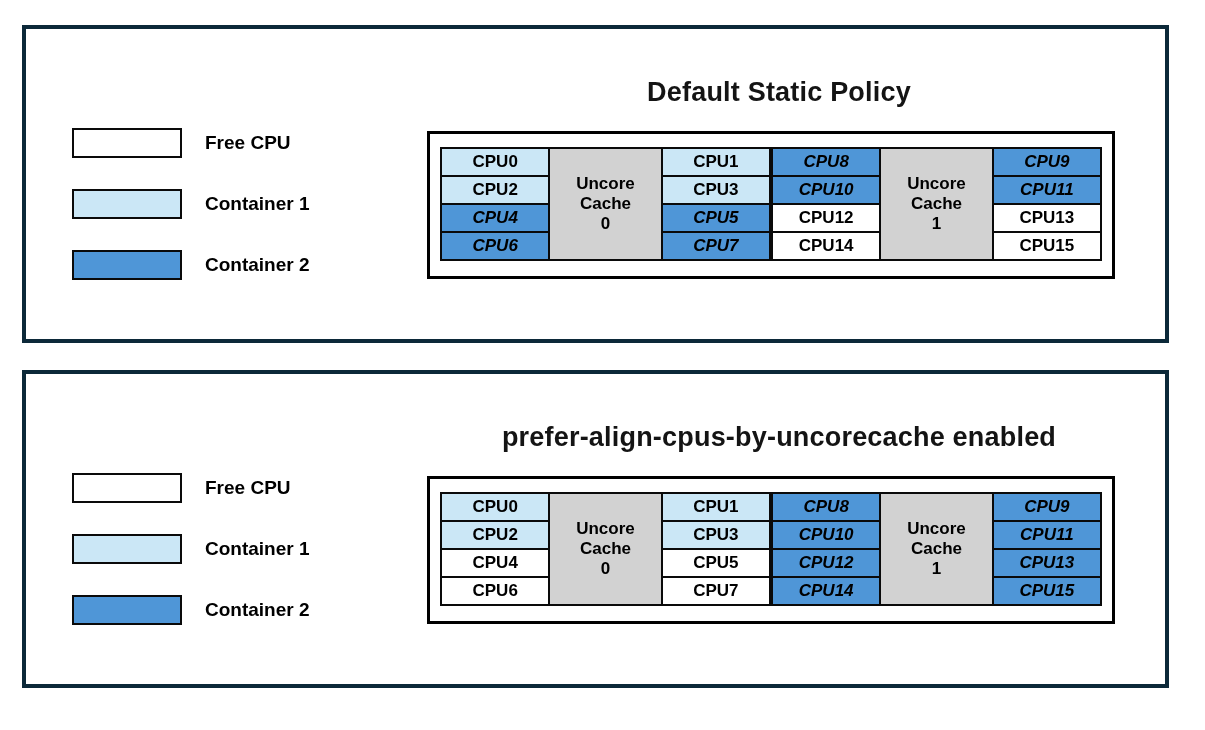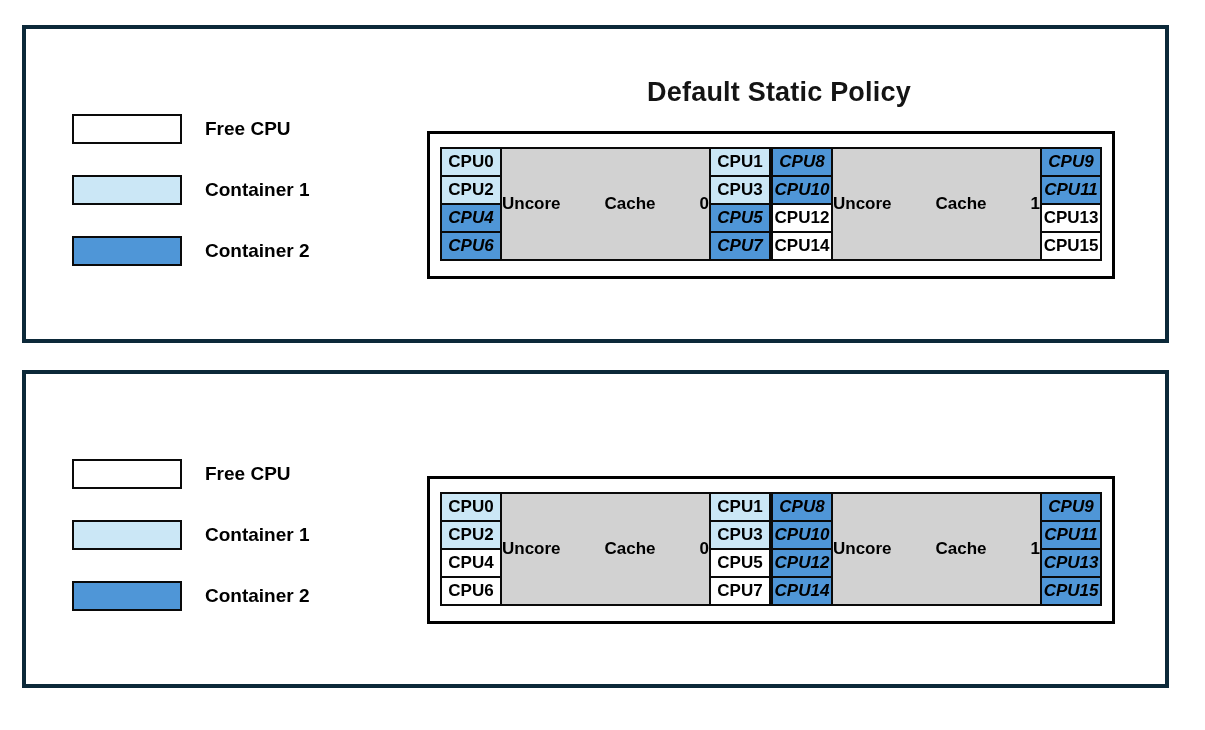--- a/index.html
+++ b/index.html
@@ -14,21 +14,21 @@
     background:#ffffff; box-sizing:border-box;
   }
   #panel-0 { top:25px; }
   #panel-1 { top:370px; }
   .title {
     position:absolute; left:375px; width:740px; top:40px; margin:8px;
     text-align:center; font-size:27px; font-weight:bold; color:#141414;
     letter-spacing:0.2px; white-space:nowrap;
   }
   .legend {
-    position:absolute; left:46px; top:85px;
+    position:absolute; left:46px; top:99px;
     display:flex; flex-direction:column; gap:31px;
   }
   .legend-item { display:flex; align-items:center; height:30px; }
   .swatch {
     width:110px; height:30px; box-sizing:border-box;
     border:2px solid var(--c-cell_border, #1a1a1a);
   }
   .legend-label { margin-left:23px; font-size:19px; font-weight:bold; color:#000; white-space:nowrap; }
   .diagram {
     position:absolute; left:401px; top:102px; width:688px; height:148px;
@@ -39,24 +39,23 @@
   .gcol { flex:1; display:flex; flex-direction:column; z-index:1; }
   .cpu {
     height:30px; box-sizing:border-box; border:2px solid var(--c-cell_border, #000);
     display:flex; align-items:center; justify-content:center;
     font-size:17px; font-weight:bold; color:#000;
   }
   .gcol .cpu + .cpu { margin-top:-2px; }
   .cache {
     flex:1; box-sizing:border-box; border:2px solid var(--c-cell_border, #000);
     margin:0 -2px; background:var(--c-cache, #d2d2d2);
-    display:flex; flex-direction:row; align-items:center; justify-content:center;
+    display:flex; flex-direction:column; align-items:center; justify-content:center;
     font-size:17px; font-weight:bold; color:#000; line-height:20px; z-index:0;
     text-align:right;
-    gap:44px;
   }
   .state-free { background:var(--c-free, #ffffff); }
   .state-c1   { background:var(--c-container1, #cbe7f6); }
   .state-c2   { background:var(--c-container2, #4f96d7);font-style:italic; }
 </style>
 </head>
 <body>
 
 <section class="panel" id="panel-0">
   <h2 class="title">Default Static Policy</h2>
@@ -113,20 +112,21 @@
         <div class="cpu state-c2">CPU9</div>
         <div class="cpu state-c2">CPU11</div>
         <div class="cpu state-free">CPU13</div>
         <div class="cpu state-free">CPU15</div>
       </div>
     </div>
   </div>
 </section>
 
 <section class="panel" id="panel-1">
+  <h2 class="title">prefer-align-cpus-by-uncorecache enabled</h2>
 
   <div class="legend">
     <div class="legend-item">
       <span class="swatch state-free"></span>
       <span class="legend-label">Free CPU</span>
     </div>
     <div class="legend-item">
       <span class="swatch state-c1"></span>
       <span class="legend-label">Container 1</span>
     </div>

